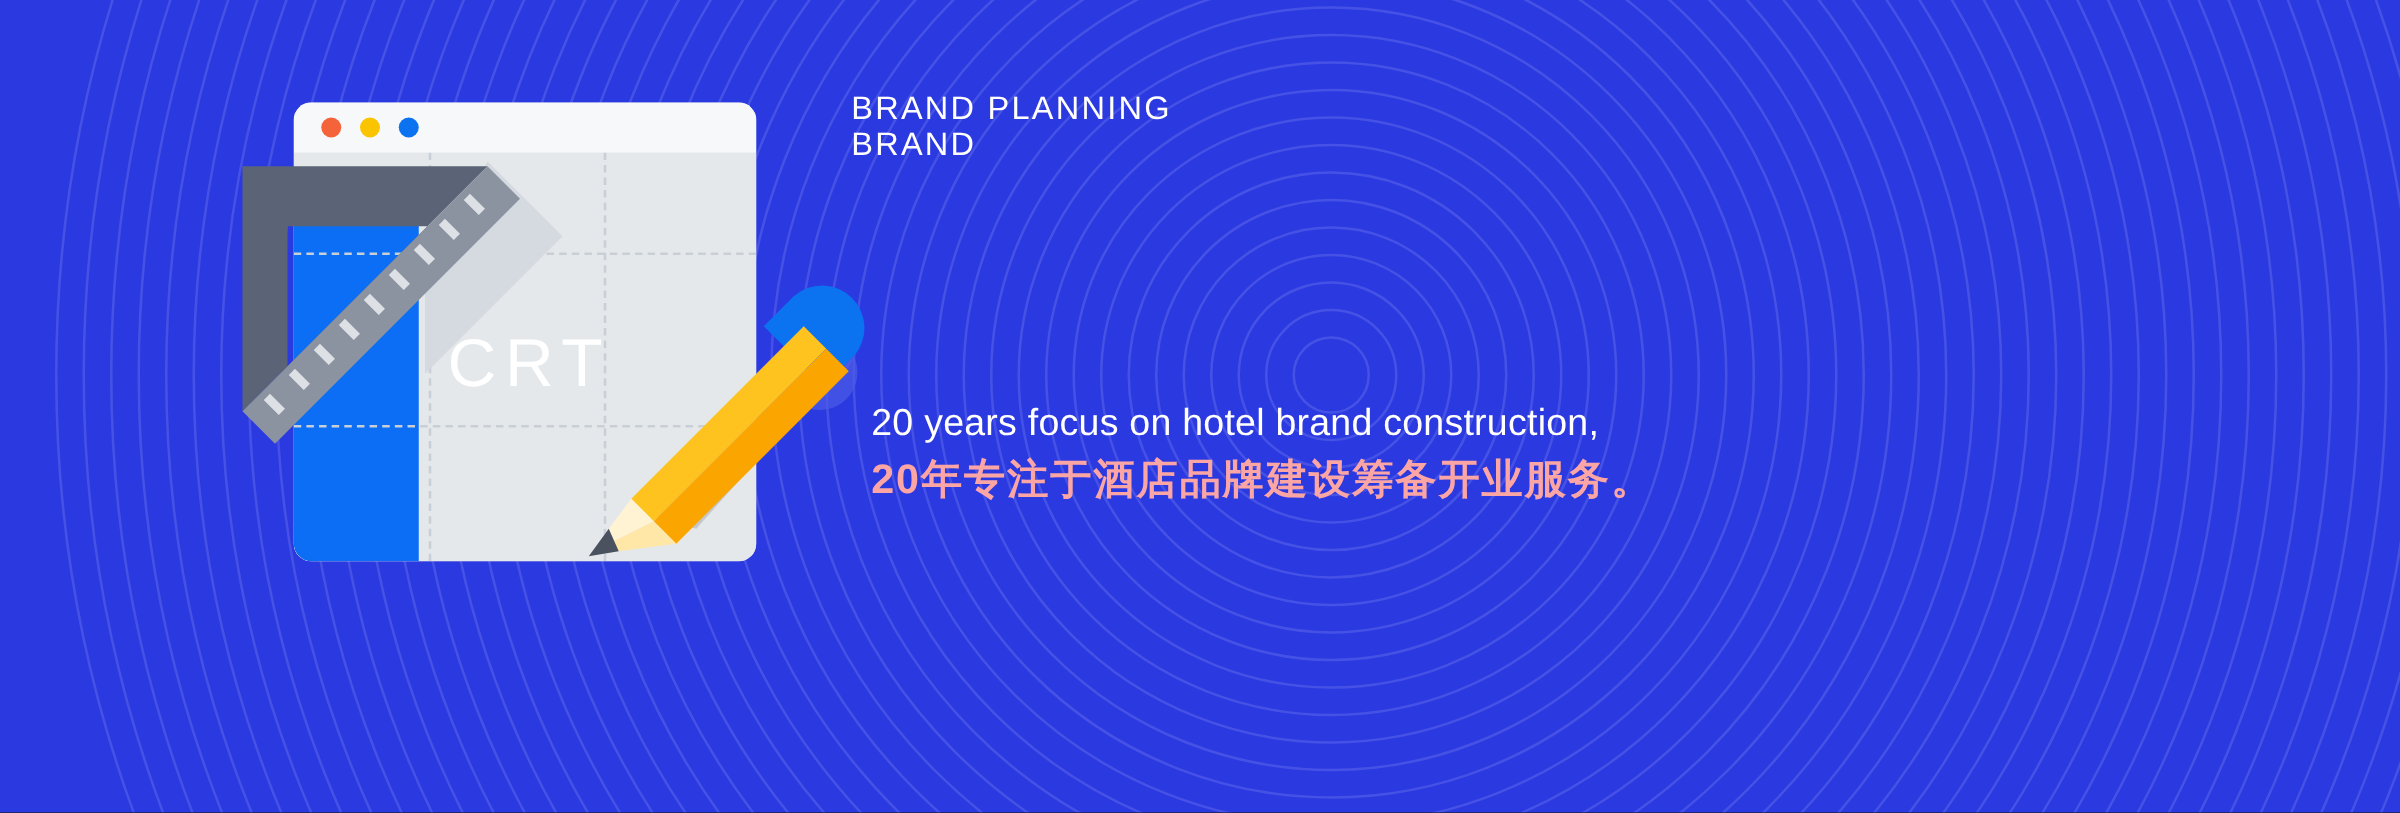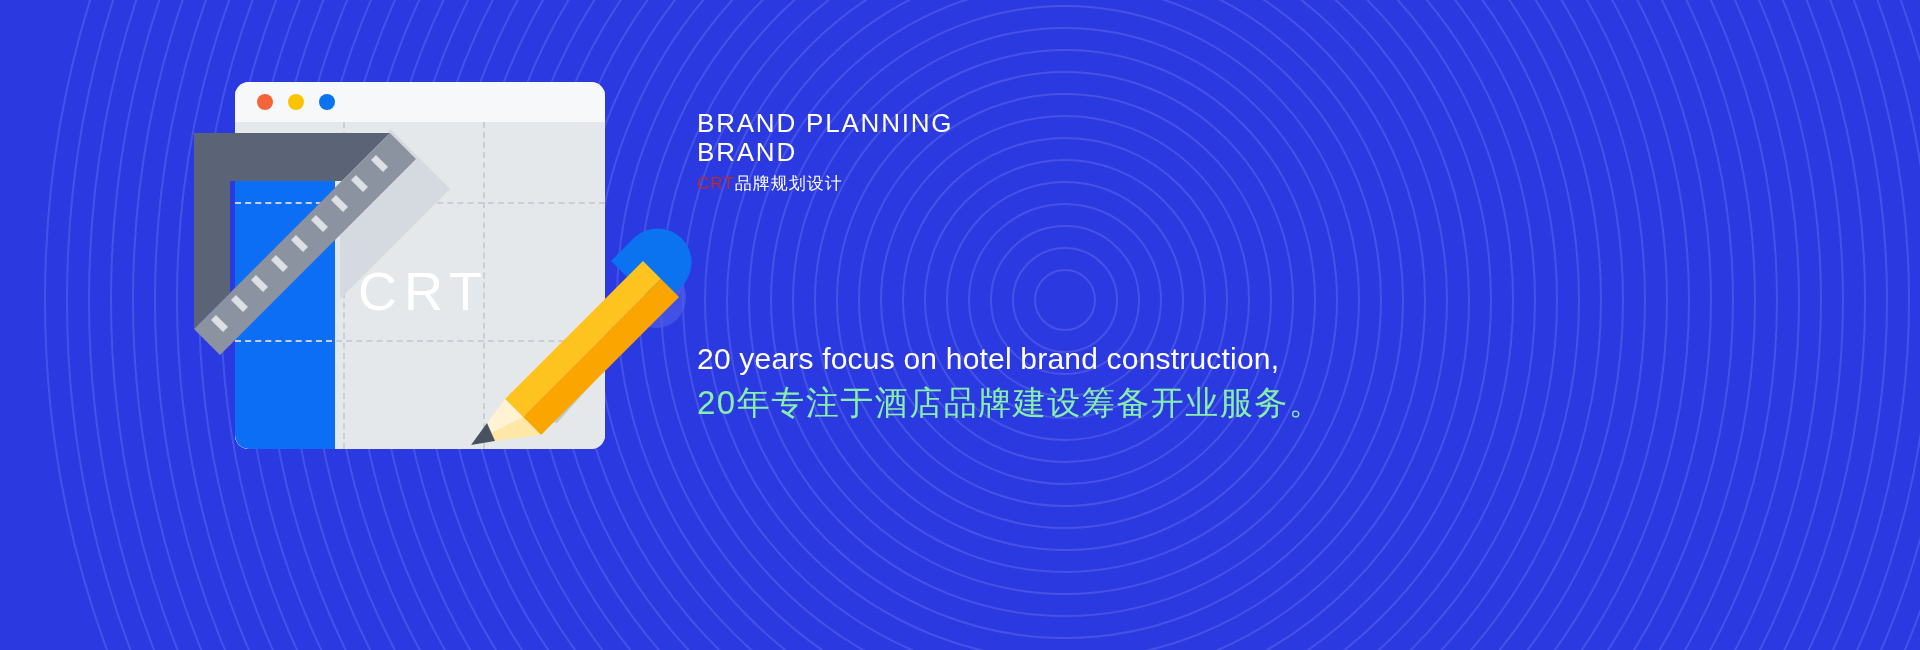--- a/index.html
+++ b/index.html
@@ -121,23 +121,22 @@
     position: absolute;
     left: 275px;
     top: 145px;
     width: 230px;
     height: 230px;
   }
 
   
   .head-block {
     position: absolute;
-    left: 697px;
+    left: 681px;
     top: 72px;
-    margin-top: 37px;
   }
   .head-line {
     color: #FFFFFF;
     font-size: 26px;
     letter-spacing: 1.8px;
     line-height: 29px;
     font-weight: 300;
     white-space: nowrap;
   }
   .sub-cn {
@@ -150,36 +149,36 @@
     font-weight: 400;
   }
   .sub-cn .crt-red {
     color: #BE2A26;
     letter-spacing: 1px;
   }
 
   .tagline {
     position: absolute;
     left: 697px;
-    top: 340px;
+    top: 320px;
     width: 900px;
   }
   .tag-en {
     color: #FFFFFF;
     font-size: 30px;
     line-height: 38px;
     font-weight: 300;
     letter-spacing: 0.2px;
     white-space: nowrap;
   }
   .tag-cn {
-    color: #86efac;
+    color: #fca5a5;
     font-size: 33px;
     line-height: 50px;
-    font-weight: 400;
+    font-weight: 700;
     letter-spacing: 1.5px;
     white-space: nowrap;
   }
 </style>
 </head>
 <body>
 
 <div id="banner">
 
   <svg class="rings" viewBox="0 0 1920 650" preserveAspectRatio="none">
@@ -299,21 +298,20 @@
 
       <polygon points="58,190 76,208 30,214 26,206" fill="#FFE7A8"></polygon>
 
       <polygon points="22,196 30,214 6,218" fill="#4A5260"></polygon>
     </svg>
   </div>
 
   <div class="head-block">
     <div class="head-line">BRAND PLANNING</div>
     <div class="head-line">BRAND</div>
-    <div class="sub-cn"><span class="crt-red">CRT</span><span>品牌规划设计</span></div>
   </div>
 
   <div class="tagline">
     <div class="tag-en">20 years focus on hotel brand construction,</div>
     <div class="tag-cn">20年专注于酒店品牌建设筹备开业服务。</div>
   </div>
 
 </div>
 
 </body></html>

